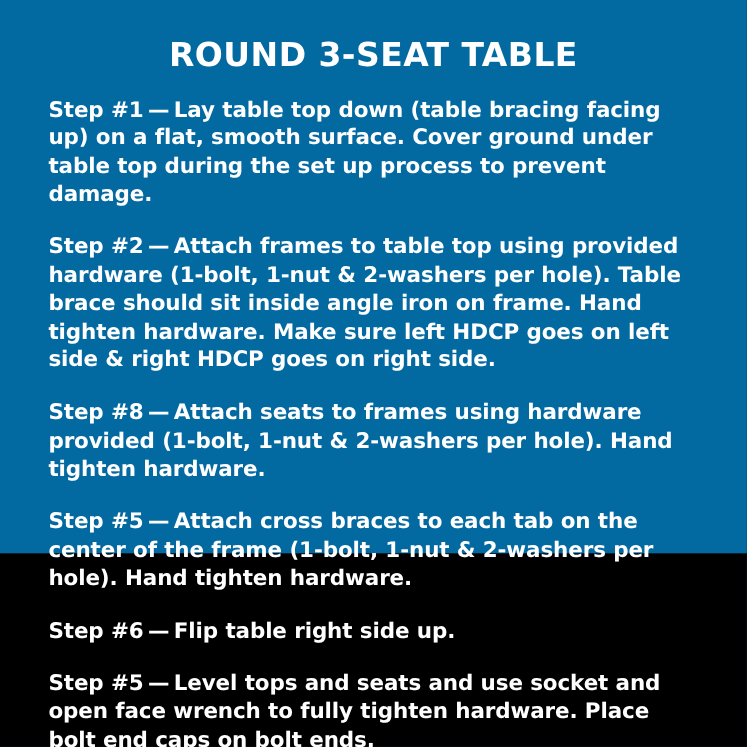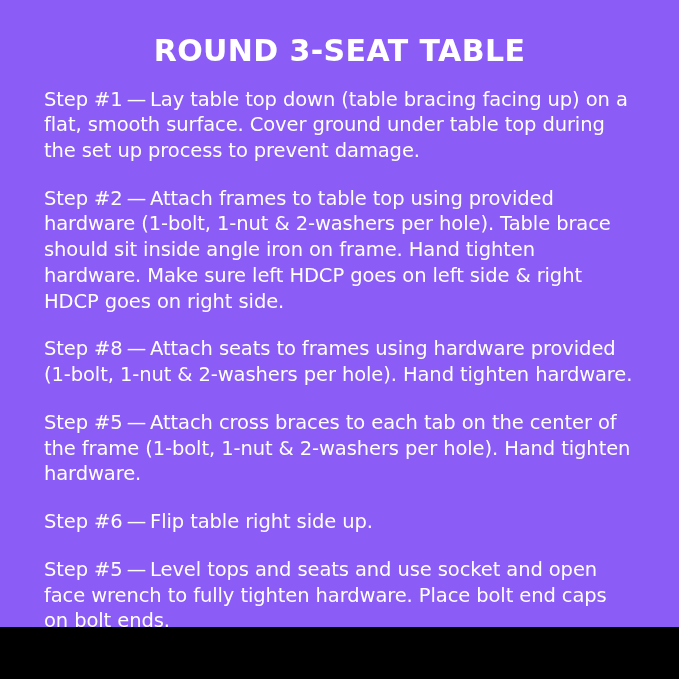--- a/index.html
+++ b/index.html
@@ -9,24 +9,24 @@
   body {
     width: 679px;
     height: 679px;
     background: #000000;
     font-family: "DejaVu Sans", sans-serif;
     color: #ffffff;
     overflow: hidden;
   }
   .sheet {
     width: 679px;
-    height: 627px;
+    height: 503px;
     box-sizing: border-box;
     padding: 34px 44px 20px 44px;
-    background: #8b5cf6;
+    background: #0369a1;
   }
   .title {
     text-align: center;
     font-size: 30px;
     font-weight: bold;
     letter-spacing: 0.4px;
     line-height: 1.1;
     margin: 0 0 4px 0;
   }
   .subtitle {
@@ -36,21 +36,21 @@
     line-height: 1.15;
     margin: 0 0 26px 0;
   }
   .steps {
     margin: 0;
     padding: 0;
   }
   .step {
     margin-bottom: 22px;
     font-size: 19.5px;
-    font-weight: normal;
+    font-weight: bold;
     line-height: 1.32;
     letter-spacing: -0.1px;
   }
   .step:last-child {
     margin-bottom: 0;
   }
   .step-label {
     white-space: nowrap;
   }
   .step-dash {

